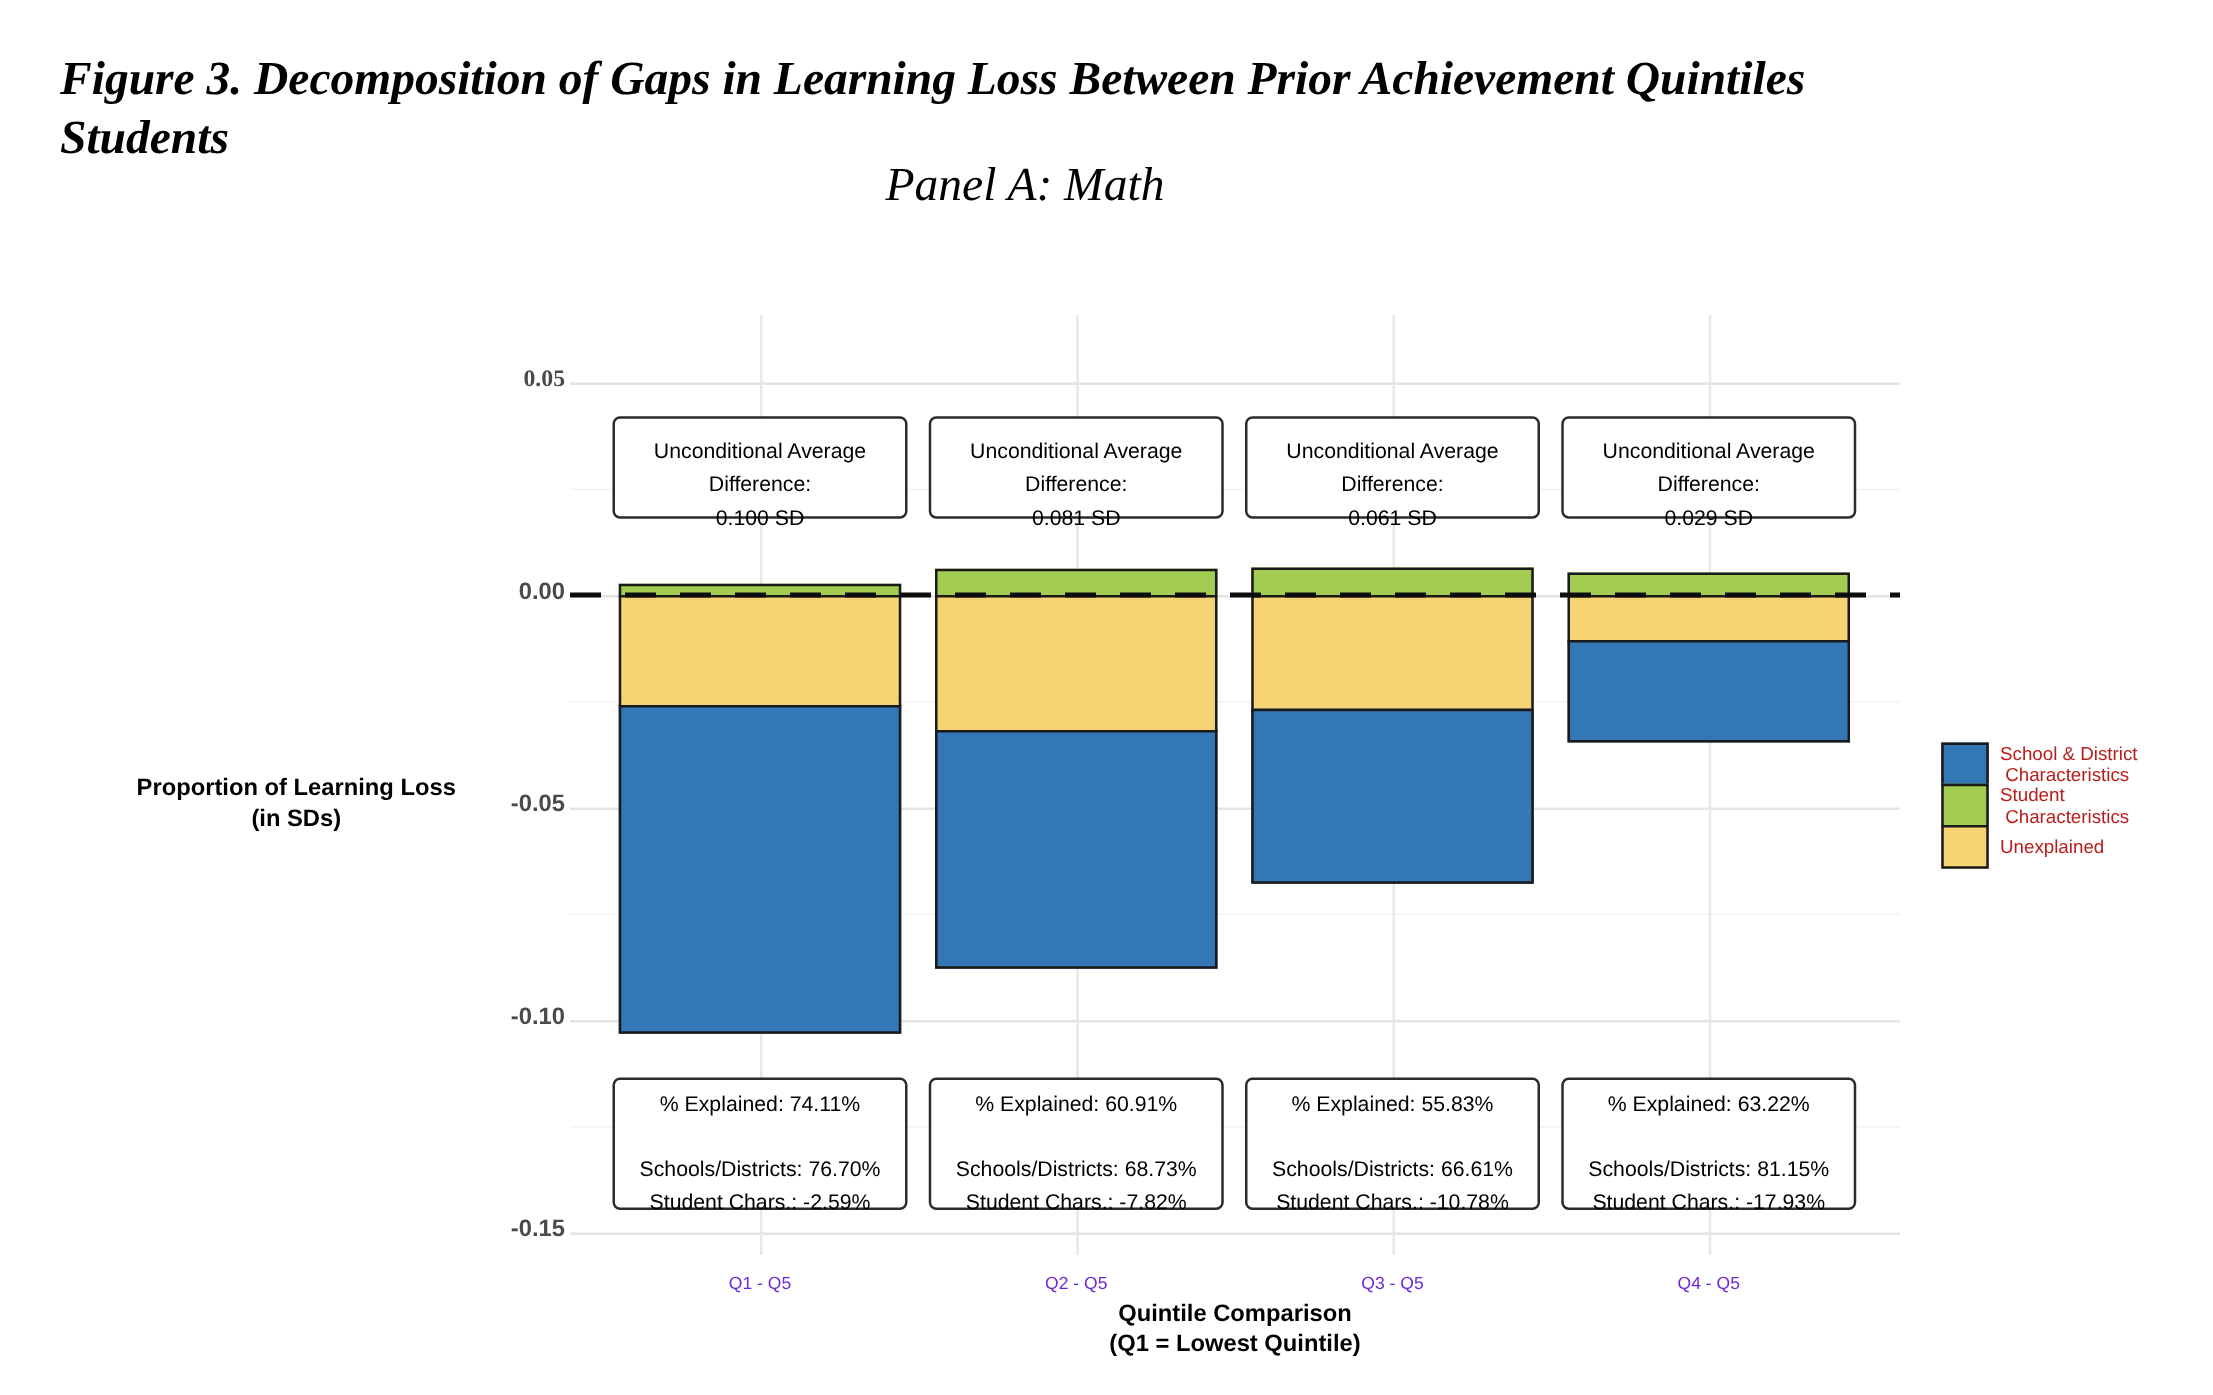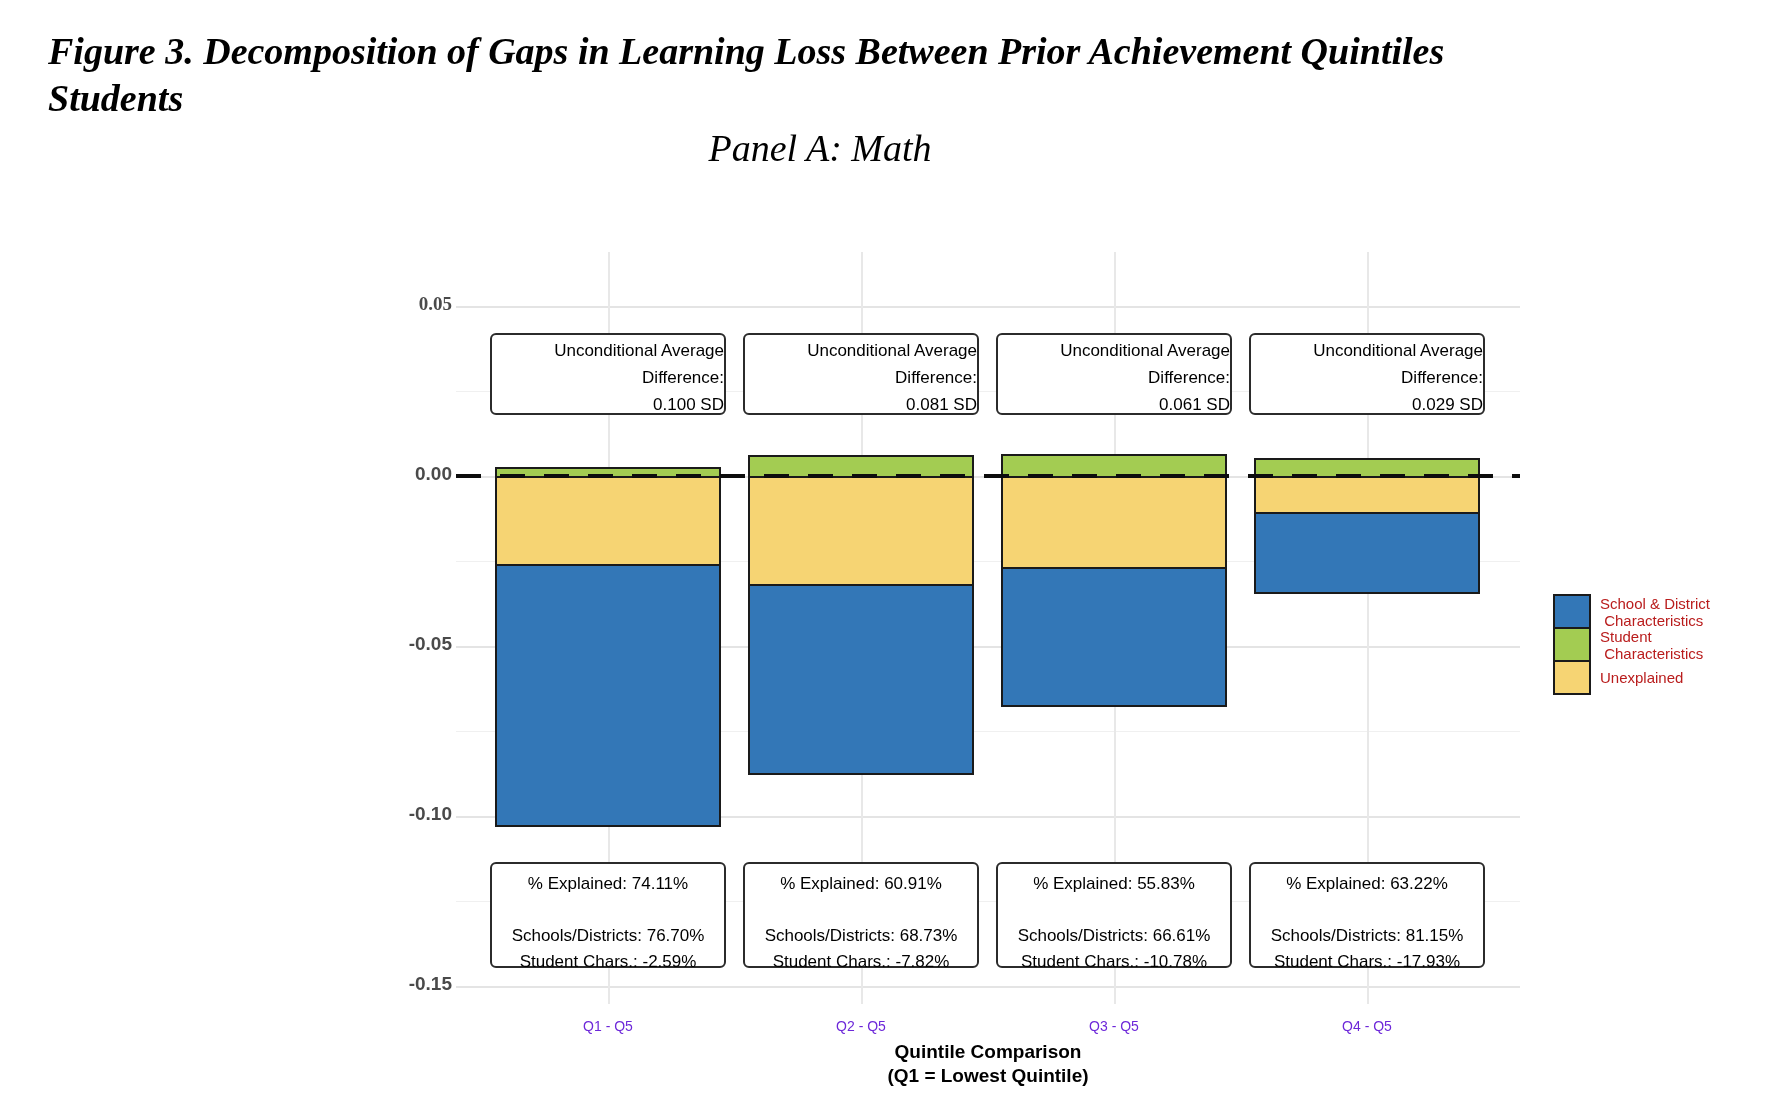--- a/index.html
+++ b/index.html
@@ -1,38 +1,38 @@
 <!DOCTYPE html>
 <html><head>
 <meta charset="utf-8">
 <style>
   html,body{margin:0;padding:0;background:#fff;}
   #page{position:relative;width:1770px;height:1116px;background:#fff;overflow:hidden;
         font-family:"Liberation Sans",sans-serif;}
   .serif{font-family:"Liberation Serif",serif;}
-  #fig-title{position:absolute;left:48px;top:28px;width:1560px;
+  #fig-title{position:absolute;left:48px;top:40px;width:1560px;
              font-size:38px;font-weight:bold;font-style:italic;line-height:47px;color:#000;}
   #panel-label{position:absolute;left:0;top:126px;width:1640px;text-align:center;
                font-size:38px;font-style:italic;color:#000;}
   #chart-title{position:absolute;left:0;top:202px;width:1750px;text-align:center;
                font-size:22px;font-weight:bold;color:#000;}
   #panel{position:absolute;left:456px;top:252px;width:1064px;height:752px;background:#fff;}
   .gl-h{position:absolute;left:0;width:100%;height:0;border-top:2px solid #e4e4e4;}
   .gl-h.minor{border-top:1px solid #f0f0f0;}
   .gl-v{position:absolute;top:0;height:100%;width:0;border-left:2px solid #e8e8e8;}
   .seg{position:absolute;box-sizing:border-box;border:2px solid #1a1a1a;}
   #zero-line{position:absolute;left:0;width:100%;height:4px;
              background:repeating-linear-gradient(90deg,#0d0d0d 0 25px,transparent 25px 44px);}
   .ytick{position:absolute;left:290px;width:162px;text-align:right;
          font-size:19px;font-weight:bold;color:#4a4a4a;}
   .xtick{position:absolute;width:200px;text-align:center;
          font-size:14px;font-weight:normal;color:#6d28d9;}
   .ann{position:absolute;box-sizing:border-box;background:#fff;border:2px solid #2b2b2b;
        border-radius:6px;text-align:center;color:#000;z-index:5;}
-  .ann.top{font-size:17px;line-height:27px;padding-top:2px;text-align:right;}
+  .ann.top{font-size:17px;line-height:27px;padding-top:12px;}
   .ann.bot{font-size:17px;line-height:26px;padding-top:7px;}
   .ann .blank{height:26px;}
   #y-title{position:absolute;left:87px;top:618px;width:300px;text-align:center;
            font-size:19px;font-weight:bold;color:#000;line-height:25px;}
   #x-title{position:absolute;left:98px;top:1040px;width:1780px;text-align:center;
            font-size:19px;font-weight:bold;color:#000;line-height:24px;}
   #legend{position:absolute;left:1553px;top:596px;}
   .leg-row{display:flex;align-items:center;margin-top:-2px;}
   .leg-sw{width:38px;height:35px;box-sizing:border-box;border:2px solid #1a1a1a;flex:none;}
   .leg-label{margin-left:9px;font-size:15px;line-height:17px;color:#b91c1c;}
@@ -45,20 +45,24 @@
 <div id="page">
 
   <div id="fig-title" class="serif">
     <div>Figure 3. Decomposition of Gaps in Learning Loss Between Prior Achievement Quintiles</div>
     <div>Students</div>
   </div>
 
   <div id="panel-label" class="serif">Panel A: Math</div>
 
 
+  <div id="y-title">
+    <div>Proportion of Learning Loss</div>
+    <div>(in SDs)</div>
+  </div>
 
   <div id="yticks">
       <div class="ytick" style="top: 293px; font-family: Liberation Serif, serif;">0.05</div>
       <div class="ytick" style="top: 463px;">0.00</div>
       <div class="ytick" style="top: 633px;">-0.05</div>
       <div class="ytick" style="top: 803px;">-0.10</div>
       <div class="ytick" style="top: 973px;">-0.15</div>
     </div>
 
   <div id="panel">

